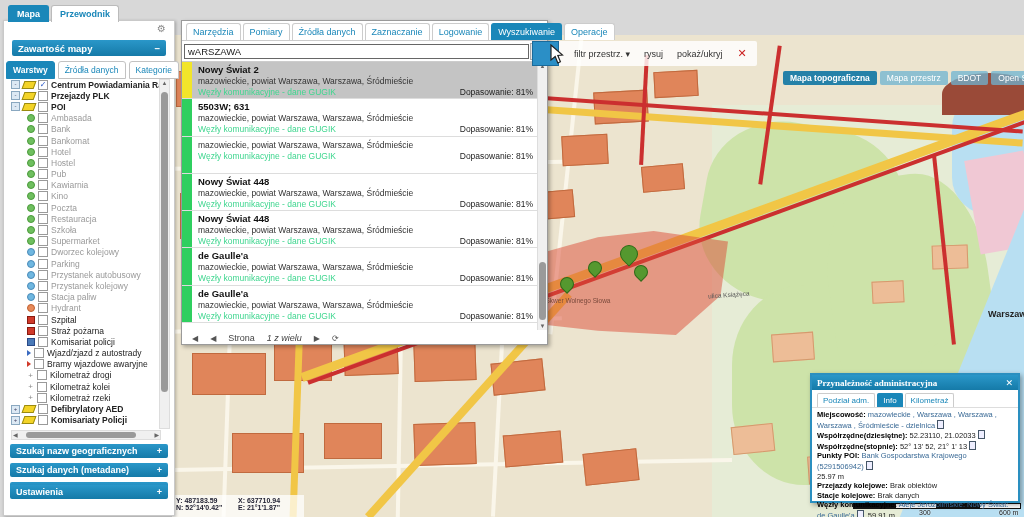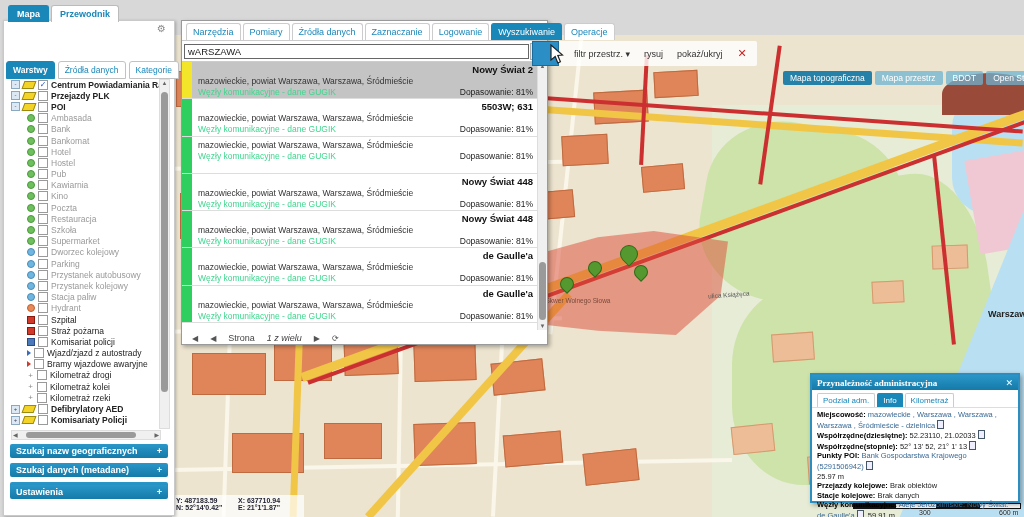--- a/index.html
+++ b/index.html
@@ -77,21 +77,21 @@
   .search-row{height:18px;display:flex;align-items:center;padding:1px 2px;}
   .search-input{flex:1;height:13px;border:1px solid #666;font-size:9.5px;padding:0 3px;
                 font-family:"Liberation Sans","DejaVu Sans",sans-serif;color:#222;}
   .dd-btn{width:13px;height:15px;margin-left:1px;background:#e8e8e8;border:1px solid #aaa;
           font-size:7px;color:#555;text-align:center;line-height:14px;cursor:pointer;}
   .results{position:relative;height:268px;overflow:hidden;border-top:1px solid #ccc;}
   .result{height:37.3px;position:relative;border-bottom:1px solid #ddd;padding:2px 14px 0 16px;box-sizing:border-box;cursor:pointer;}
   .result.selected{background:#c4c4c4;}
   .rbar{position:absolute;left:0;top:0;bottom:0;width:10px;}
   .rbar.yellow{background:#f2e52a;} .rbar.green{background:#2fcf5f;}
-  .rtitle{font-size:9.5px;font-weight:bold;color:#111;text-align:right;}
+  .rtitle{font-size:9.5px;font-weight:bold;color:#111;}
   .rsub{font-size:8.5px;color:#333;margin-top:1px;}
   .rrow{display:flex;justify-content:space-between;margin-top:1px;}
   .rsrc{font-size:8.5px;color:#3fd68f;}
   .rmatch{font-size:8.5px;color:#222;}
   .res-scroll{position:absolute;right:0;top:0;bottom:0;width:9px;background:#f0f0f0;border-left:1px solid #ddd;}
   .res-scroll .thumb{position:absolute;left:1px;right:1px;top:200px;height:58px;background:#9a9a9a;border-radius:4px;}
   .res-scroll .up{position:absolute;top:1px;left:0;right:0;text-align:center;font-size:6px;color:#666;}
   .res-scroll .dn{position:absolute;bottom:1px;left:0;right:0;text-align:center;font-size:6px;color:#666;}
   .pager{height:16px;display:flex;align-items:center;gap:12px;padding-left:10px;font-size:9px;color:#444;}
   .pager .ico{font-size:8px;color:#555;cursor:pointer;}
@@ -100,21 +100,21 @@
   .map-ctrl{position:absolute;left:532px;top:41px;height:25px;display:flex;align-items:center;
             background:rgba(255,255,255,.82);padding-right:10px;z-index:6;border-radius:2px;}
   .hand-btn{width:25px;height:23px;background:#2b8fc6;border:1px solid #1a6a9a;margin-right:8px;cursor:pointer;}
   .ctrl-link{font-size:9px;color:#333;margin:0 7px;cursor:pointer;white-space:nowrap;}
   .ctrl-close{font-size:11px;color:#cc2222;font-weight:bold;margin-left:8px;cursor:pointer;}
   .cursor-svg{position:absolute;left:549px;top:44px;z-index:9;pointer-events:none;}
   
   .basemaps{position:absolute;left:783px;top:71px;display:flex;gap:3px;z-index:4;}
   .bm-btn{font-size:8.5px;color:#fff;padding:2px 7px;border-radius:2px;background:rgba(110,180,210,.75);
           white-space:nowrap;cursor:pointer;}
-  .bm-btn.active{background:rgba(20,120,165,.92);font-weight:normal;}
+  .bm-btn.active{background:rgba(20,120,165,.92);font-weight:bold;}
   
   .info-panel{position:absolute;left:810px;top:373px;width:210px;height:130px;background:#fff;
               border:2px solid #2a8fc0;box-shadow:2px 2px 5px rgba(0,0,0,.35);z-index:6;box-sizing:border-box;}
   .info-head{height:15px;background:linear-gradient(#2a97c9,#157aa8);color:#fff;display:flex;
              align-items:center;justify-content:space-between;padding:0 5px;font-family:Liberation Serif, serif;}
   .info-head .t{font-size:9px;font-weight:bold;}
   .info-head .x{font-size:9px;cursor:pointer;}
   .info-tabs{display:flex;gap:2px;padding:3px 5px 0 5px;border-bottom:1px solid #ddd;}
   .info-tab{font-size:8px;padding:2px 5px;border:1px solid #ccc;border-bottom:none;border-radius:2px 2px 0 0;
             background:#fff;color:#1a87b9;cursor:pointer;}
@@ -240,20 +240,24 @@
     </div>
 </div>
 
 <div class="app-tabs">
   <div class="app-tab active">Mapa</div>
   <div class="app-tab">Przewodnik</div>
 </div>
 
 <div class="sidebar">
   <span class="gear">⚙</span>
+  <div class="panel-head">
+    <span>Zawartość mapy</span>
+    <span>−</span>
+  </div>
   <div class="side-tabs">
     <div class="side-tab active">Warstwy</div>
     <div class="side-tab">Źródła danych</div>
     <div class="side-tab">Kategorie</div>
   </div>
   <div class="tree">
     <div class="trow root">
         <span class="exp">-</span>
         <span class="folder"></span>
         <span class="cbx">✓</span>

